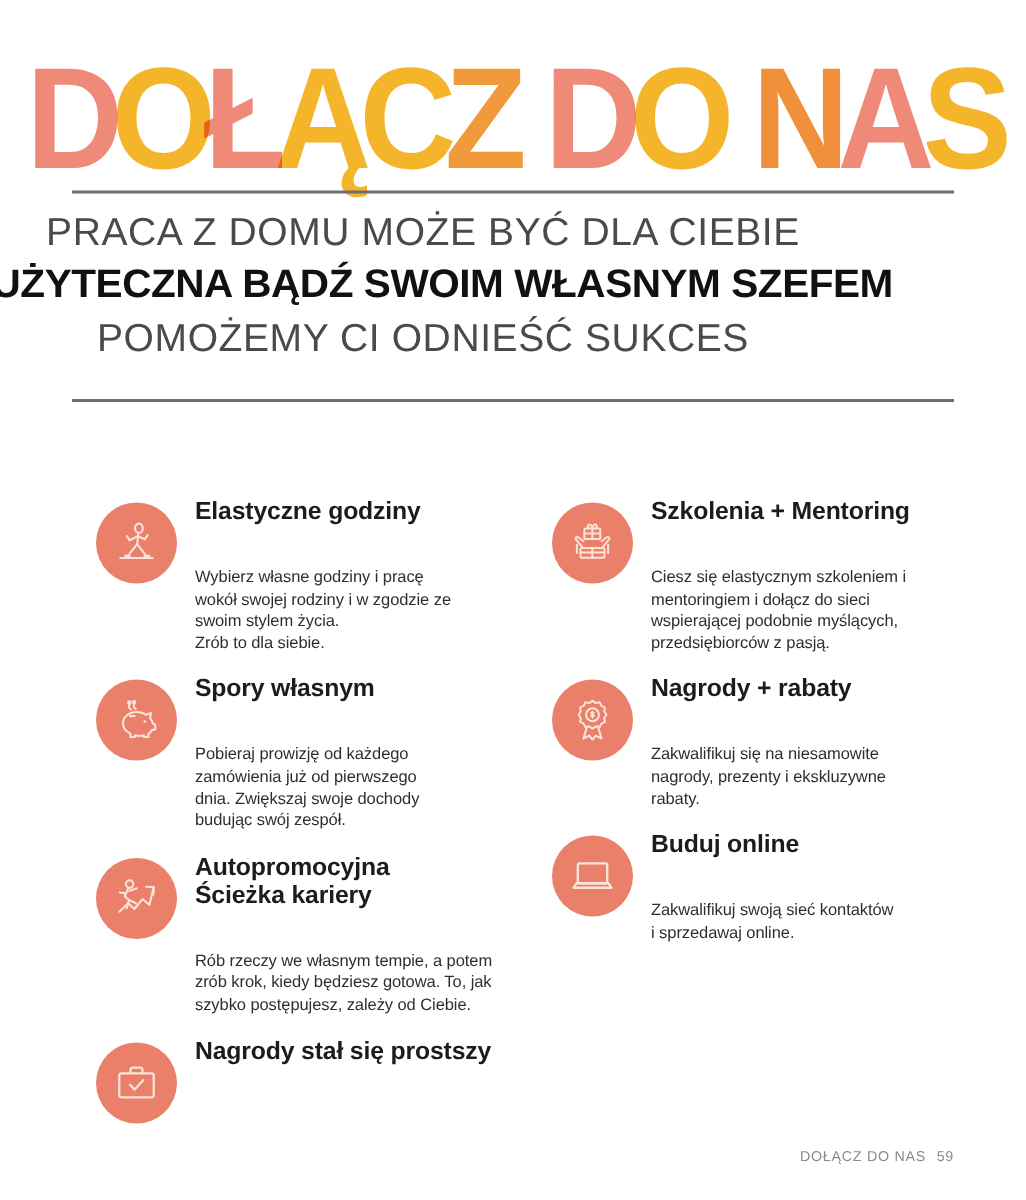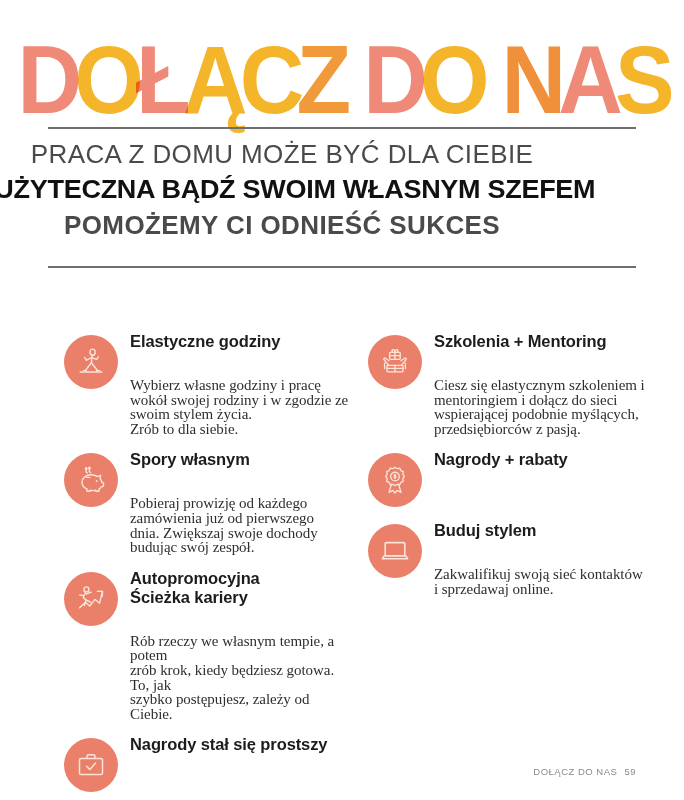--- a/index.html
+++ b/index.html
@@ -93,21 +93,21 @@
     font-size: 26.5px;
     line-height: 36px;
     font-weight: bold;
     letter-spacing: -0.3px;
     color: #111111;
     transform: scaleX(1.02);
   }
   .sub-3 {
     font-size: 26px;
     line-height: 36px;
-    font-weight: bold;
+    font-weight: normal;
     letter-spacing: 0.4px;
     color: #4a4a4c;
   }
 
   
   .col {
     position: absolute;
     top: 332px;
   }
   .col-left  { left: 64px;  width: 290px; }
@@ -144,23 +144,23 @@
     font-family: "Liberation Sans", sans-serif;
     font-weight: bold;
     font-size: 16.5px;
     line-height: 19px;
     color: #1c1c1e;
     letter-spacing: -0.1px;
     margin-bottom: 1px;
     white-space: pre-line;
   }
   .feature-desc {
-    font-family: Liberation Serif, serif;
+    font-family: Liberation Sans, sans-serif;
     font-weight: normal;
-    font-size: 15px;
+    font-size: 11px;
     line-height: 14.6px;
     color: #2e2e30;
     letter-spacing: -0.05px;
     white-space: pre-line;
     margin-top: 27px;
   }
 
   
   .footer {
     position: absolute;
@@ -295,31 +295,34 @@
         <div class="icon-circle" style="background: rgb(234, 128, 105);">
           <svg viewBox="0 0 32 32" fill="none" stroke="#FBE3DA" stroke-width="1.35" stroke-linecap="round" stroke-linejoin="round">
             <path d="M16 3.2l2.2 1.5 2.6-.5 1.1 2.4 2.4 1.1-.5 2.6 1.5 2.2-1.5 2.2.5 2.6-2.4 1.1-1.1 2.4-2.6-.5L16 21.8l-2.2-1.5-2.6.5-1.1-2.4-2.4-1.1.5-2.6L6.7 12.5l1.5-2.2-.5-2.6 2.4-1.1 1.1-2.4 2.6.5Z"></path>
             <circle cx="16" cy="12.5" r="4.3"></circle>
             <path d="M16 10.4v4.3M17 11.1c-.4-.4-1.9-.6-2 .3 0 .9 2 .7 2 1.6 0 .9-1.6.8-2.1.3" stroke-width="1.1"></path>
             <path d="M12.4 20.2 L10 28.4 L13.8 26.4 L16 29 L18.2 26.4 L22 28.4 L19.6 20.2"></path>
           </svg>
         </div>
         <div class="feature-text">
           <div class="feature-title">Nagrody + rabaty</div>
+          <div class="feature-desc">Zakwalifikuj się na niesamowite
+nagrody, prezenty i ekskluzywne
+rabaty.</div>
         </div>
       </div>
       <div class="feature">
         <div class="icon-circle" style="background: rgb(234, 128, 105);">
           <svg viewBox="0 0 32 32" fill="none" stroke="#FBE3DA" stroke-width="1.6" stroke-linecap="round" stroke-linejoin="round">
             <rect x="6.2" y="7.6" width="19.6" height="13.2" rx="1.2"></rect>
             <path d="M3.4 23.8 H28.6 L26.6 20.8 H5.4 Z"></path>
           </svg>
         </div>
         <div class="feature-text">
-          <div class="feature-title">Buduj stylem</div>
+          <div class="feature-title">Buduj online</div>
           <div class="feature-desc">Zakwalifikuj swoją sieć kontaktów
 i sprzedawaj online.</div>
         </div>
       </div>
     </div>
 
   <div class="footer">
     <span>DOŁĄCZ DO NAS</span>
     <span class="footer-page">59</span>
   </div>

